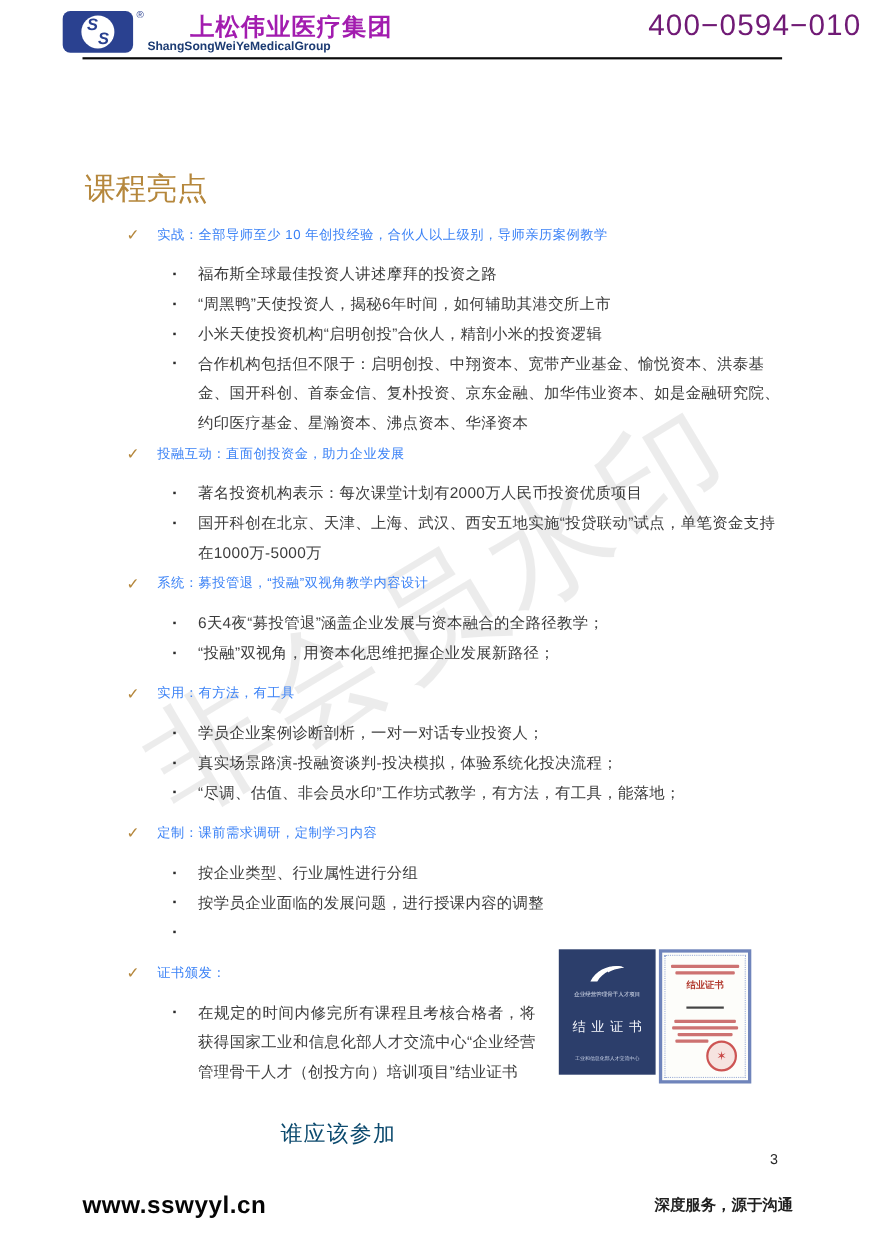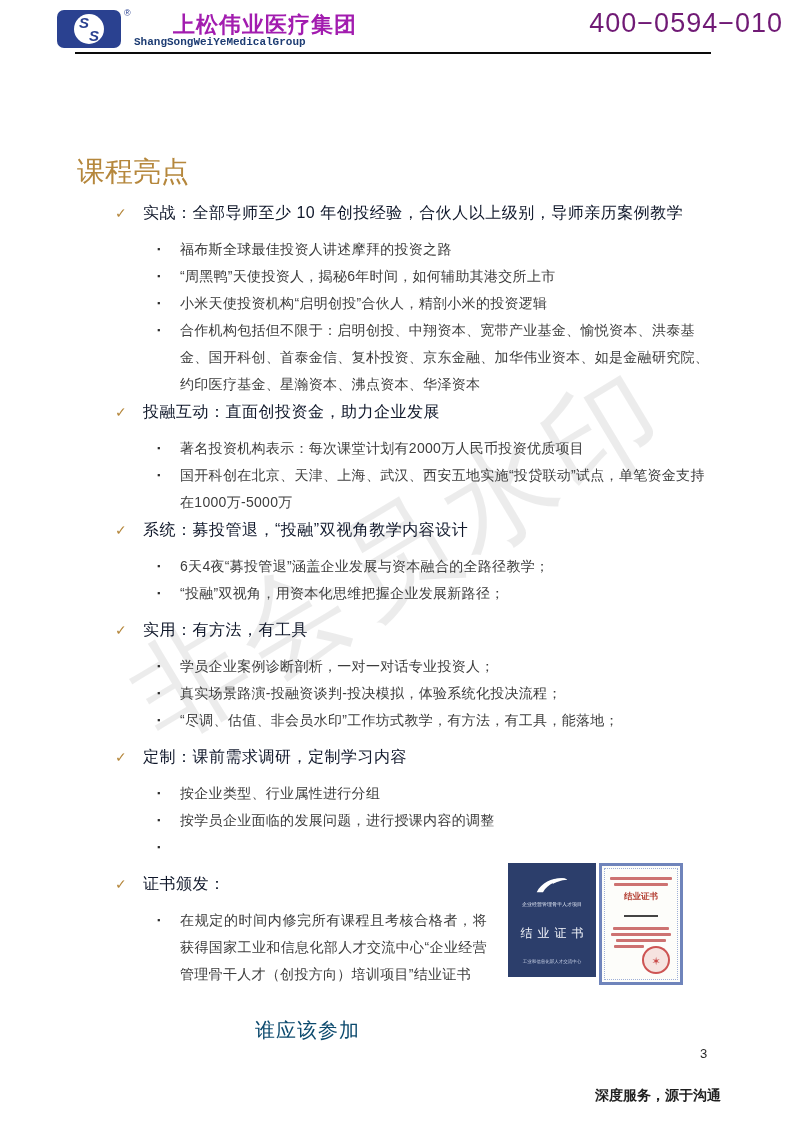--- a/index.html
+++ b/index.html
@@ -21,21 +21,21 @@
   .logo-s { position:absolute; color:#2a4190; font-weight:bold; font-style:italic; font-size:15px; line-height:1; }
   .logo-s.s1 { left:5px; top:1px; }
   .logo-s.s2 { right:5px; bottom:1px; }
   .reg-mark { position:absolute; left:124px; top:8px; font-size:9px; color:#2a4190; }
   .company-cn {
     position:absolute; left:133px; top:10px; font-size:22px; font-weight:bold;
     color:#a21caf; letter-spacing:1px; font-family:"Liberation Serif", serif;margin-left:40px;
   }
   .company-en {
     position:absolute; left:134px; top:36px; font-size:11px; font-weight:bold;
-    color:#1d3c73; font-family:Liberation Mono, monospace;
+    color:#1d3c73; font-family:Liberation Sans, sans-serif;
   }
   .phone {
     position:absolute; right:10px; top:8px; font-size:27px; color:#701a75;
     letter-spacing:1px; font-weight:400;
   }
   .header-rule { position:absolute; left:75px; top:52px; width:636px; height:2px; background:#0a0a0a; }
 
   
   .watermark {
     position:absolute; left:55px; top:480px; width:690px; text-align:center;
@@ -47,21 +47,21 @@
   
   .content { position:absolute; left:115px; top:158px; width:603px; z-index:1; }
   .doc-title {
     font-size:28px; line-height:28px; color:#b5873c;
     margin:0 0 16px 0; transform:translateX(-38px); font-weight:400;
   }
   .section { margin-top:3px; }
   .section:nth-child(4), .section:nth-child(5) { margin-top:12px; }
   .section-heading { display:flex; align-items:flex-start; line-height:22px; }
   .check { width:28px; flex:none; color:#b5873c; font-size:14px; }
-  .heading-text { font-size:16px; color:#0f172a; letter-spacing:0.5px; }
+  .heading-text { font-size:12px; color:#3b82f6; letter-spacing:0.5px; }
   .bullets { list-style:none; margin:12px 0 0 0; }
   .bullets li { display:flex; padding-left:42px; line-height:27px; font-size:14px; color:#3c3c3c; }
   .marker { width:23px; flex:none; font-size:9px; line-height:27px; color:#2b2b2b; }
   .btext { flex:1; letter-spacing:0.3px; }
 
   
   .cert-section { position:relative; margin-top:12px; min-height:132px; }
   .cert-bullets { width:372px; }
   .cert-bullets .btext { text-align:justify; }
   .certs { position:absolute; left:393px; top:-10px; display:flex; gap:3px; }
@@ -249,15 +249,16 @@
           <div class="pg-line pg-l6"></div>
           <div class="seal">✶</div>
         </div>
       </div>
     </div>
 
     <div class="next-title">谁应该参加</div>
   </div>
 
   <div class="page-number">3</div>
+  <div class="site">www.sswyyl.cn</div>
   <div class="slogan">深度服务，源于沟通</div>
 
 </div>
 
 </body></html>

